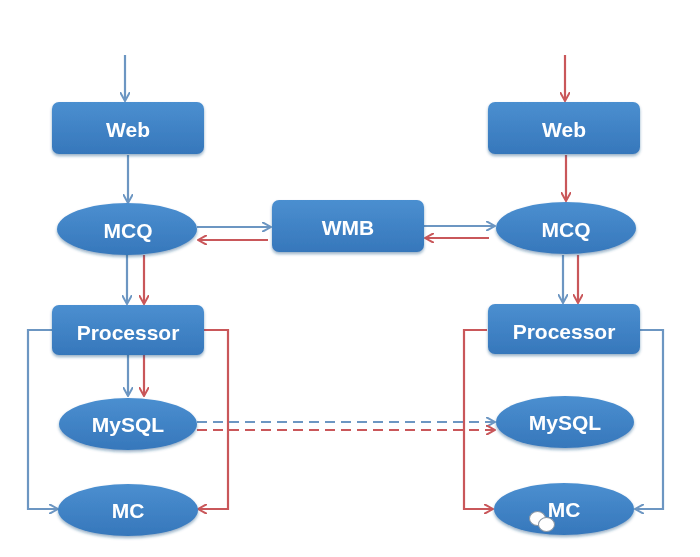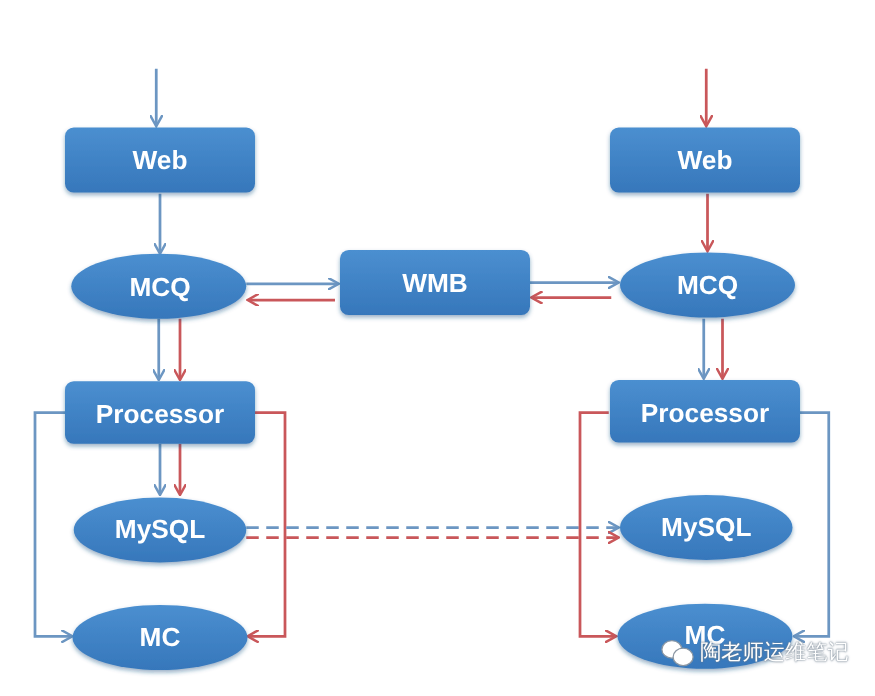--- a/index.html
+++ b/index.html
@@ -113,14 +113,13 @@
       <text class="node-label" x="564" y="509">MC</text>
     </g>
   </g>
 </svg>
 
 <div class="watermark">
   <div class="wechat">
     <div class="bubble" style="left:1px;top:1px;width:15px;height:13px;"></div>
     <div class="bubble" style="left:10px;top:7px;width:15px;height:13px;"></div>
   </div>
-  <span>陶老师运维笔记</span>
 </div>
 
 </body></html>

